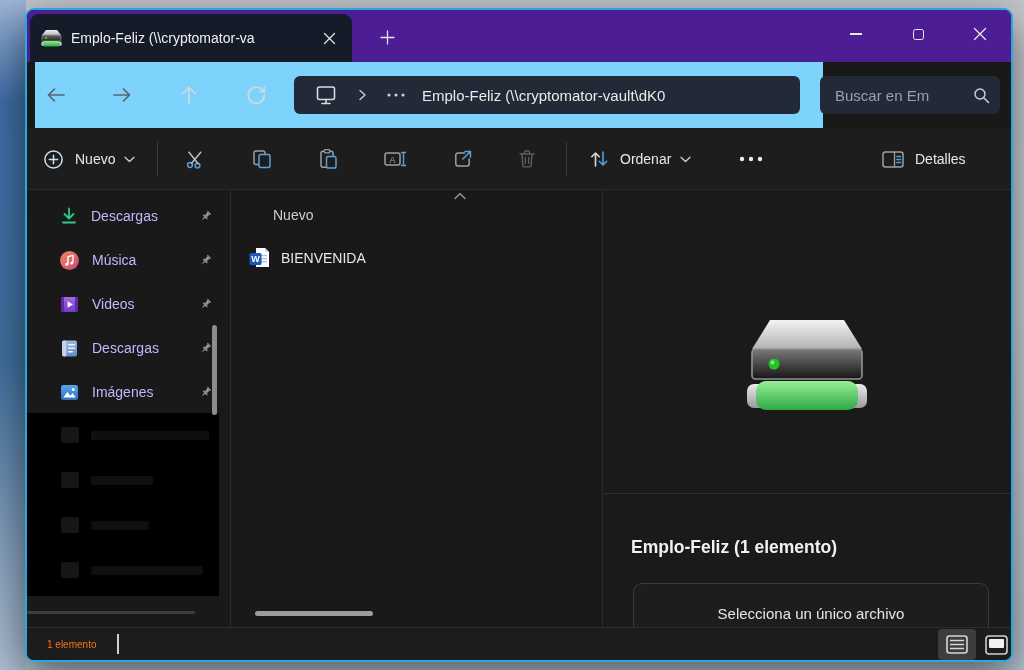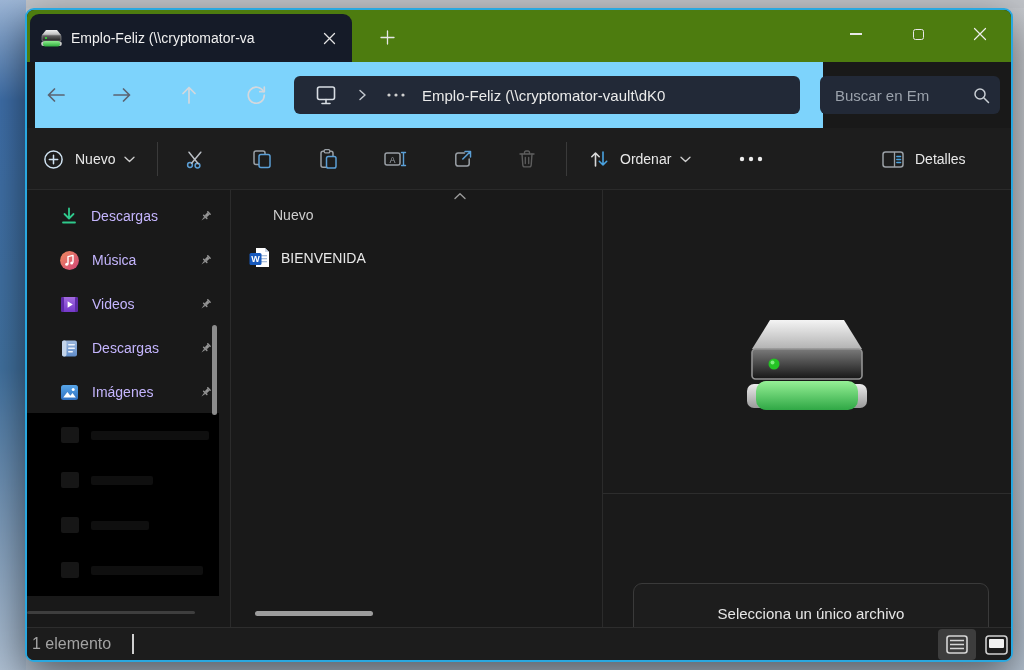--- a/index.html
+++ b/index.html
@@ -8,21 +8,21 @@
          background:linear-gradient(180deg,#c6c9ce 0%,#cdd1d7 45%,#b7c5d4 100%); }
   .desktop-left { position:absolute; left:0; top:0; width:26px; height:670px;
     background:linear-gradient(180deg,#9db6d6 0%,#3e6ea8 15%,#41719f 55%,#7b99b8 78%,#aebfd2 100%); }
   .desktop-top { position:absolute; left:0; top:0; width:1024px; height:8px; background:#c2c5ca; }
 
   .window { position:absolute; left:25px; top:8px; width:988px; height:654px;
     background:#191919; border:2px solid #29a8e0; border-radius:9px; overflow:hidden;
     box-shadow:0 14px 42px rgba(0,0,0,.55); }
 
   
-  .titlebar { position:absolute; left:0; top:0; width:984px; height:52px; background:#4d7c0f; }
+  .titlebar { position:absolute; left:0; top:0; width:984px; height:52px; background:#4c1d95; }
   .tab { position:absolute; left:3px; top:4px; width:322px; height:48px; background:#151b28;
          border-radius:9px 9px 0 0; display:flex; align-items:center; padding:0 10px; }
   .tab-title { color:#f0f0f0; font-size:14px; white-space:nowrap; overflow:hidden; flex:1; margin-left:8px; }
   .tab-close { width:26px; height:26px; border-radius:5px; display:flex; align-items:center; justify-content:center; }
   .newtab { position:absolute; left:347px; top:14px; width:26px; height:26px; border-radius:5px;
             display:flex; align-items:center; justify-content:center; }
   .win-controls { position:absolute; right:0; top:0; height:52px; display:flex; }
   .win-btn { width:62px; height:48px; display:flex; align-items:center; justify-content:center; }
   .glyph-min { width:12px; height:1.5px; background:#e8e8e8; display:block; }
   .glyph-max { width:11px; height:11px; border:1.2px solid #e8e8e8; border-radius:2.5px; display:block; }
@@ -74,21 +74,21 @@
   .drive-wrap { position:absolute; left:144px; top:126px; width:120px; height:96px; }
   .det-divider { position:absolute; left:0; top:303px; width:408px; height:1px; background:#2d2d2d; }
   .det-title { position:absolute; left:28px; top:347px; color:#f2f2f2; font-size:17.5px; font-weight:bold; }
   .det-hintbox { position:absolute; left:30px; top:393px; width:356px; height:74px;
     border:1px solid #3a3a3a; border-radius:9px; background:#1d1d1d; text-align:center; padding-top:21px; }
   .det-hint { color:#e6e6e6; font-size:15px; }
 
   
   .statusbar { position:absolute; left:0; top:617px; width:984px; height:33px; background:#1c1c1c;
     border-top:1px solid #2d2d2d; display:flex; align-items:center; }
-  .status-count { color:#a3a3a3; font-size:16px; margin-left:5px; }
+  .status-count { color:#f97316; font-size:10px; margin-left:20px; }
   .status-cursor { width:2px; height:20px; background:#cfcfcf; margin-left:21px; }
   .view-btn { position:absolute; top:1px; width:38px; height:31px; display:flex; align-items:center; justify-content:center; border-radius:4px; }
   .view-btn.active { background:#3d3d3d; }
 
   svg { display:block; }
 </style>
 </head>
 <body>
 
 <div class="desktop-top"></div>
@@ -500,20 +500,21 @@
           <polygon points="23,4 97,4 115,33 5,33" fill="url(#dtop)"></polygon>
           <rect x="5" y="33" width="110" height="30" rx="3.5" fill="url(#dface)" stroke="#939393" stroke-width="1.6"></rect>
           <circle cx="27" cy="48" r="5.5" fill="#24c324"></circle>
           <circle cx="25.5" cy="46.5" r="2" fill="#7dee7d"></circle>
           <rect x="0" y="68" width="24" height="24" rx="7" fill="url(#dcap)"></rect>
           <rect x="96" y="68" width="24" height="24" rx="7" fill="url(#dcap)"></rect>
           <rect x="9" y="65" width="102" height="29" rx="10" fill="url(#dbar)"></rect>
         </svg>
       </div>
       <div class="det-divider"></div>
+      <div class="det-title">Emplo-Feliz (1 elemento)</div>
       <div class="det-hintbox">
         <span class="det-hint">Selecciona un único archivo</span>
       </div>
     </div>
   </div>
 
   <div class="statusbar">
     <span class="status-count">1 elemento</span>
     <span class="status-cursor"></span>
     <span class="view-btn active" style="left:911px">

